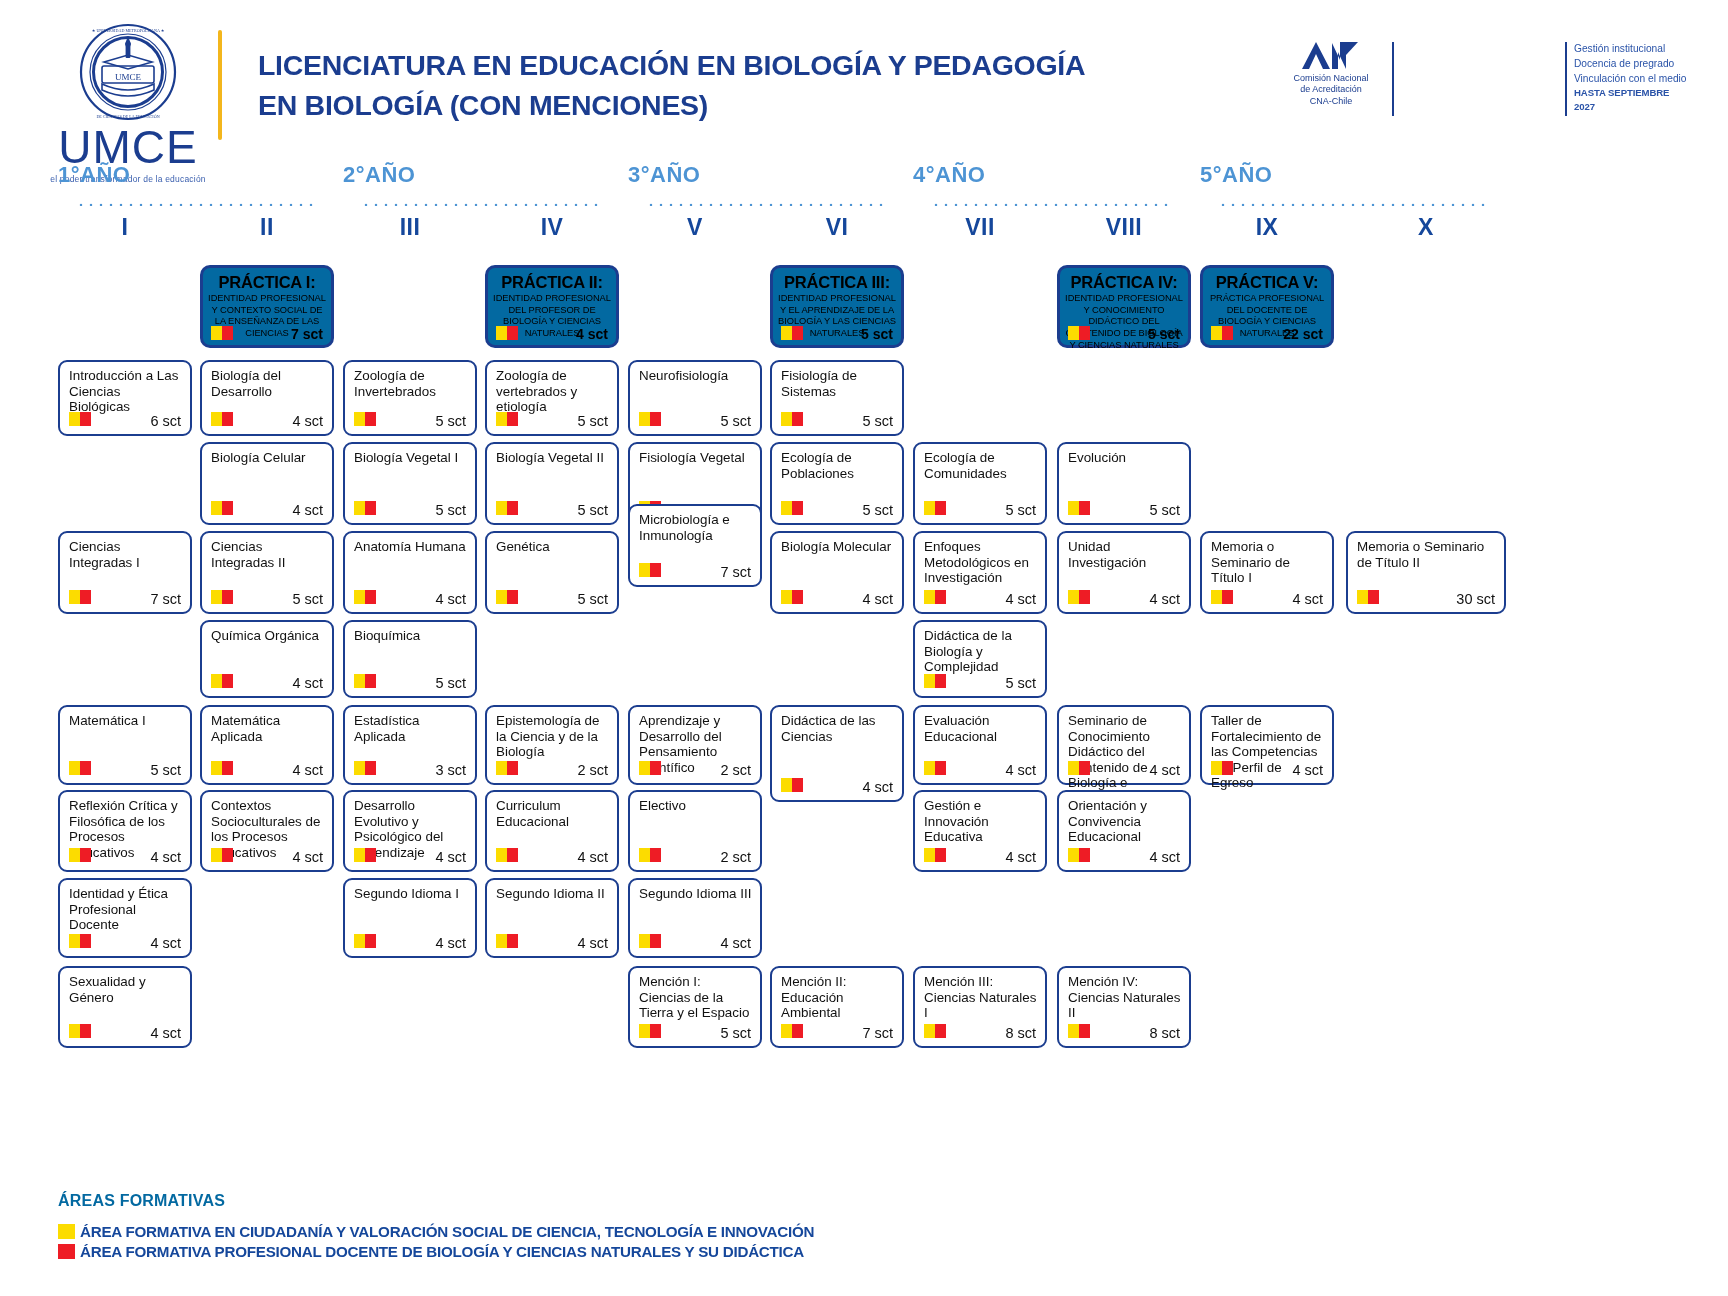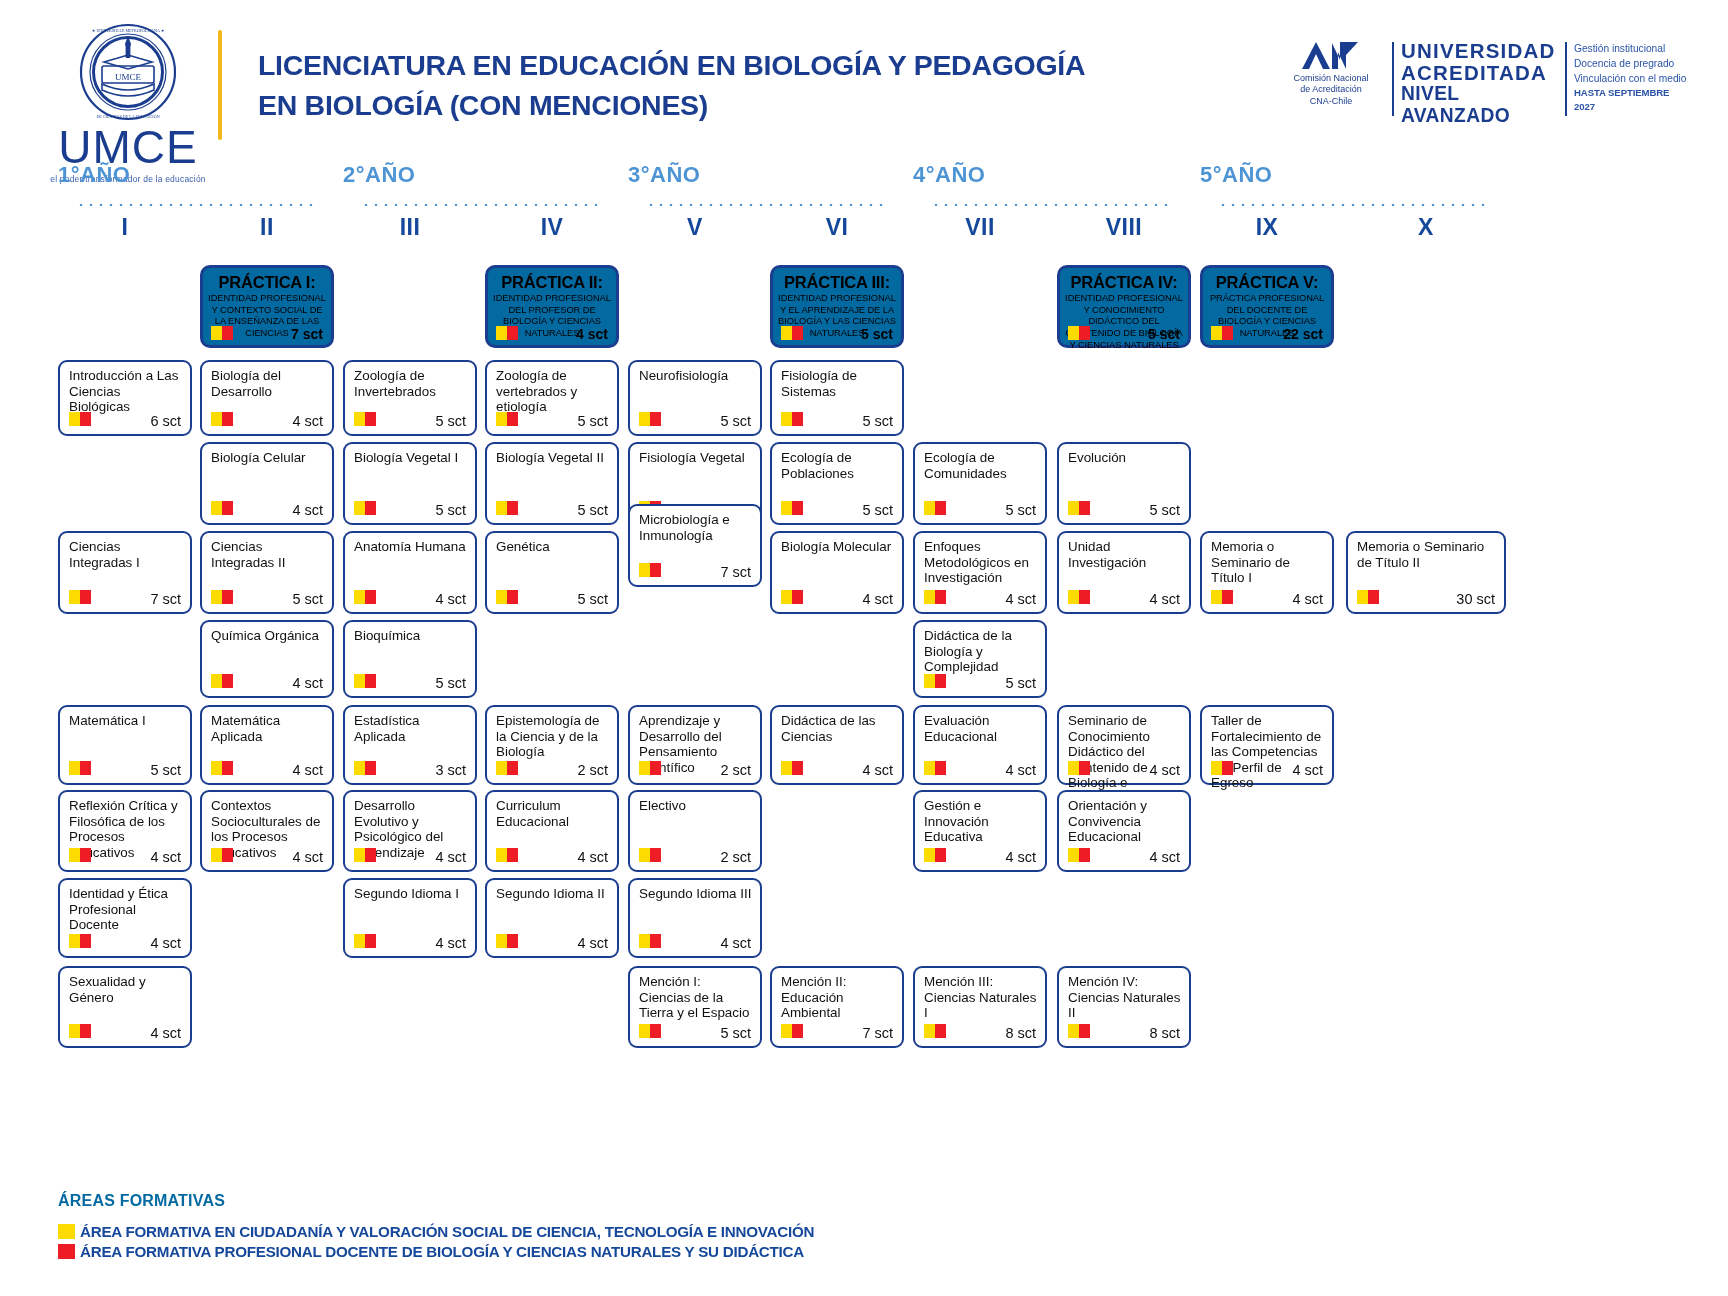--- a/index.html
+++ b/index.html
@@ -113,25 +113,20 @@
         <path d="M36 31 L36 5 L44 22 L44 4 L50 4 L50 31 L42 14 L42 31 Z" fill="#1b3d8f"></path>
         <path d="M50 4 L62 4 L50 17 Z" fill="#1b3d8f"></path>
       </svg>
       <div class="cna-txt">
         <div>Comisión Nacional</div>
         <div>de Acreditación</div>
         <div>CNA-Chile</div>
       </div>
     </div>
     <div class="cna-bar"></div>
-    <div class="acc-mid">
-      <div class="acc-l1">UNIVERSIDAD</div>
-      <div class="acc-l2">ACREDITADA</div>
-      <div class="acc-l3">NIVEL AVANZADO</div>
-    </div>
     <div class="acc-bar2"></div>
     <div class="acc-right">
       <div>Gestión institucional</div>
       <div>Docencia de pregrado</div>
       <div>Vinculación con el medio</div>
       <div class="strong">HASTA SEPTIEMBRE 2027</div>
     </div>
   </div>
 </div>
 
@@ -442,21 +437,21 @@
       <div class="cred">2 sct</div>
     </div>
     <div class="box" style="left: 628px; top: 705px; width: 134px; height: 80px;">
       <div class="ttl">Aprendizaje y Desarrollo del Pensamiento Científico</div>
       <div class="chips">
         <span class="chip y"></span>
         <span class="chip r"></span>
       </div>
       <div class="cred">2 sct</div>
     </div>
-    <div class="box" style="left: 770px; top: 705px; width: 134px; height: 80px;">
+    <div class="box" style="left: 770px; top: 705px; width: 134px; height: 97px;">
       <div class="ttl">Didáctica de las Ciencias</div>
       <div class="chips">
         <span class="chip y"></span>
         <span class="chip r"></span>
       </div>
       <div class="cred">4 sct</div>
     </div>
     <div class="box" style="left: 913px; top: 705px; width: 134px; height: 80px;">
       <div class="ttl">Evaluación Educacional</div>
       <div class="chips">

